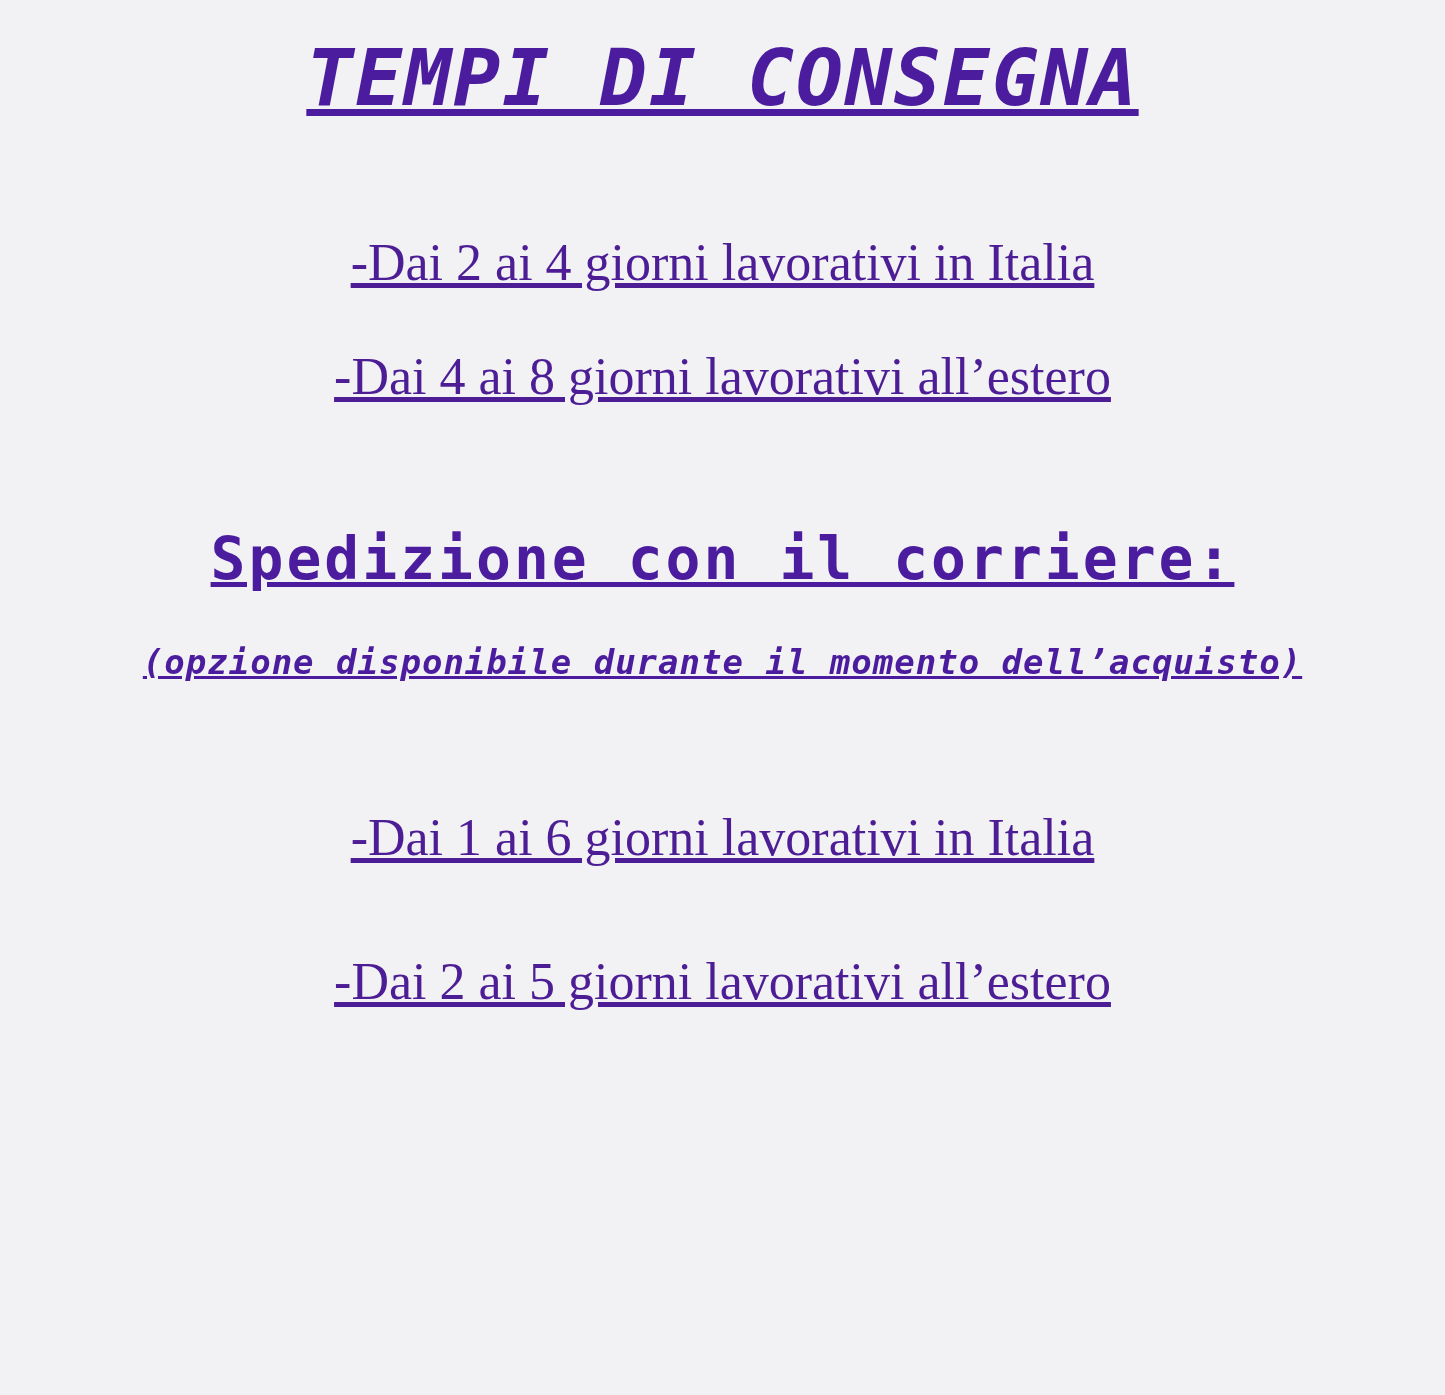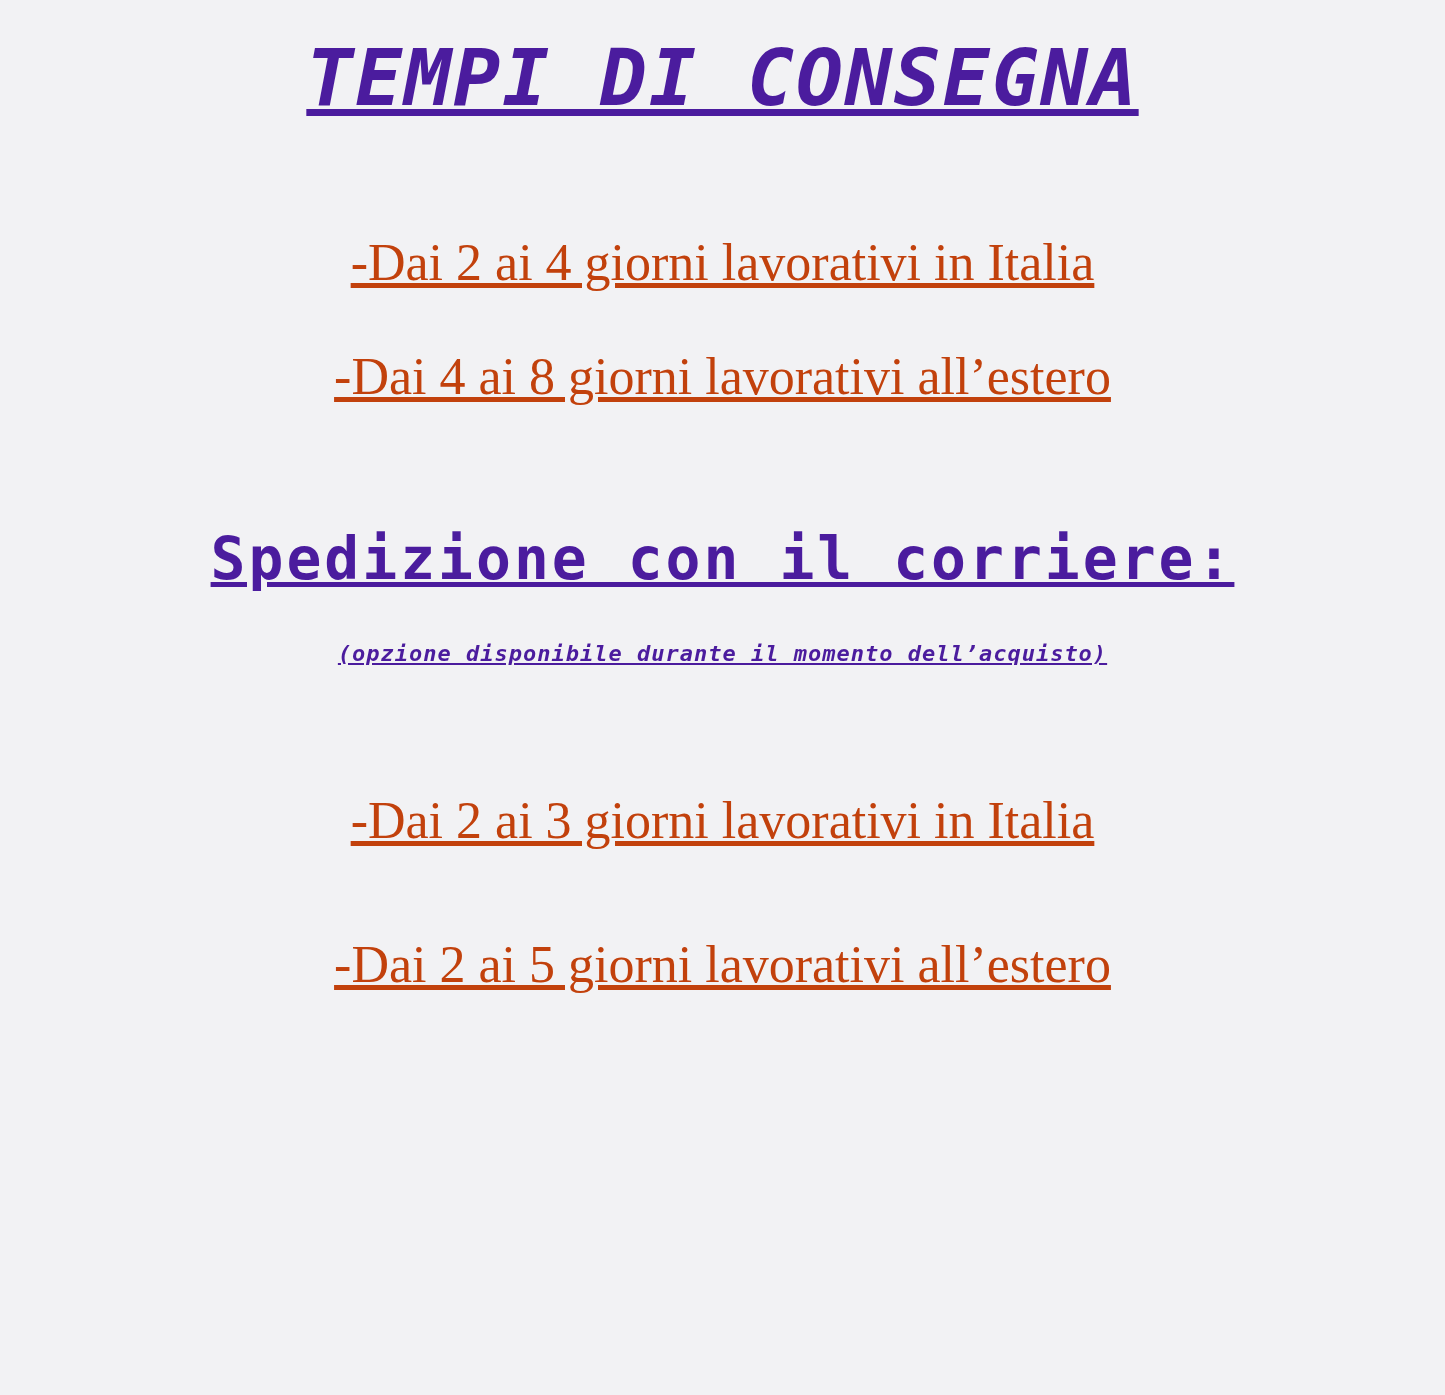--- a/index.html
+++ b/index.html
@@ -39,21 +39,21 @@
     font-weight: bold;
     font-size: 52px;
     letter-spacing: 1px;
     text-decoration: underline;
     margin: 22px 0 0 0;
     line-height: 1.1;
     white-space: nowrap;
   }
   .bullet {
     text-align: center;
-    color: #c2410c;
+    color: #4c1d95;
     font-family: "Liberation Serif", serif;
     font-size: 52px;
     text-decoration: underline;
     line-height: 1.2;
   }
   .bullet-1 { margin-top: 112px; }
   .bullet-2 { margin-top: 34px; }
   .bullet-3 { margin-top: 120px; }
   .bullet-4 { margin-top: 82px; }
 
@@ -68,21 +68,21 @@
     margin-top: 120px;
     line-height: 1.05;
     white-space: nowrap;
   }
   .section-note {
     text-align: center;
     color: #4b1c9e;
     font-family: "DejaVu Sans Mono", monospace;
     font-weight: bold;
     font-style: italic;
-    font-size: 22px;
+    font-size: 34px;
     letter-spacing: 1px;
     text-decoration: underline;
     margin: 6px auto 0 auto;
     width: 1180px;
     line-height: 1.45;
   }
 </style>
 </head>
 <body>
 
@@ -92,17 +92,17 @@
 
 
   <p class="bullet bullet-1">-Dai 2 ai 4 giorni lavorativi in Italia</p>
 
   <p class="bullet bullet-2">-Dai 4 ai 8 giorni lavorativi all’estero</p>
 
   <h2 class="section-head">Spedizione con il corriere:</h2>
 
   <p class="section-note">(opzione disponibile durante il momento dell’acquisto)</p>
 
-  <p class="bullet bullet-3">-Dai 2 ai 3 giorni lavorativi in Italia</p>
+  <p class="bullet bullet-3">-Dai 1 ai 6 giorni lavorativi in Italia</p>
 
   <p class="bullet bullet-4">-Dai 2 ai 5 giorni lavorativi all’estero</p>
 
 </div>
 
 </body></html>

